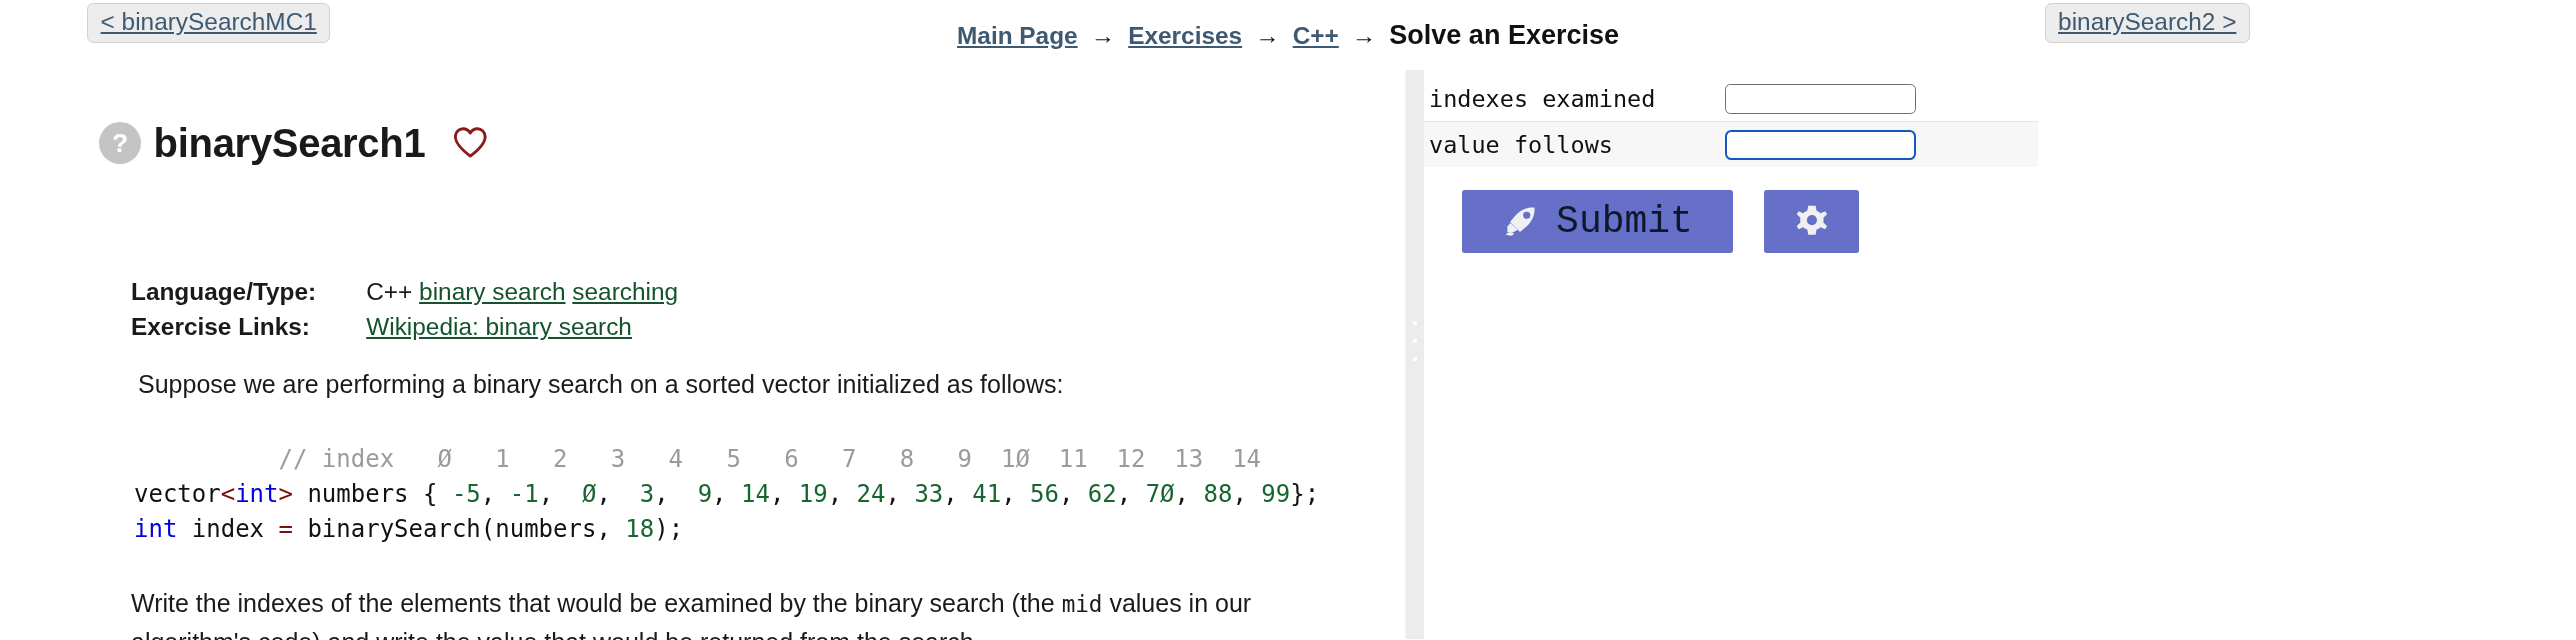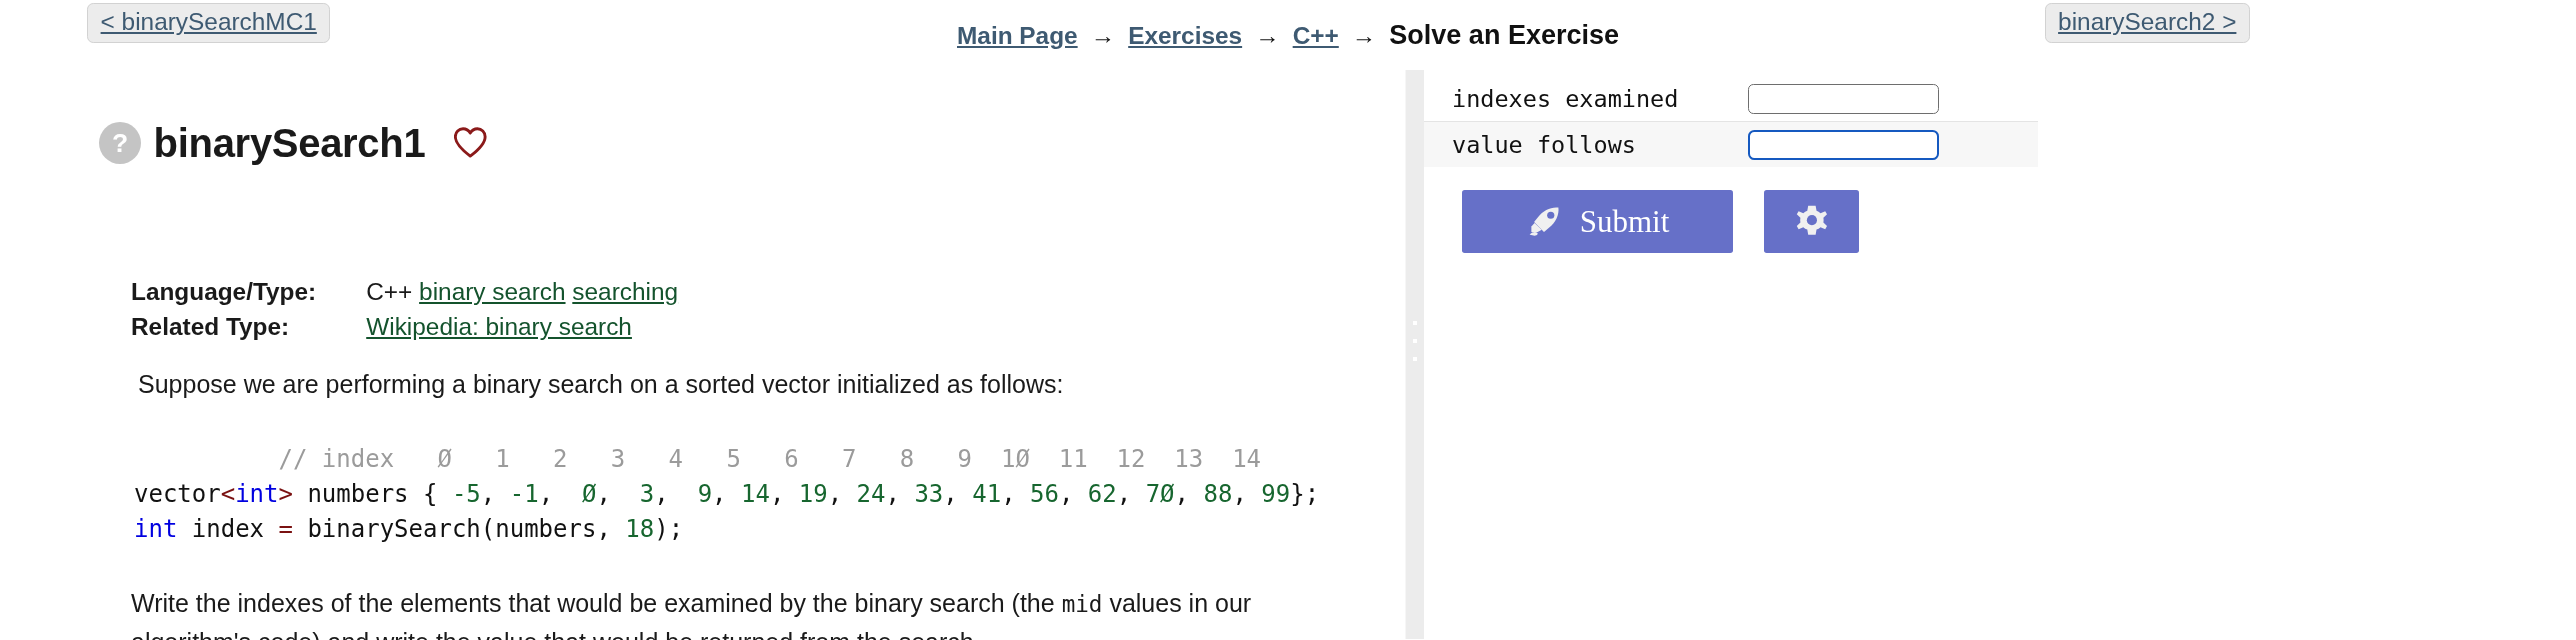--- a/index.html
+++ b/index.html
@@ -212,21 +212,21 @@
   #answer-table tr.row-alt { background: #f7f7f7; }
   #answer-table tr.row-alt td { border-top: 0.9px solid #e4e4e4; }
   #answer-table td {
     padding: 0;
     vertical-align: middle;
     height: 45px;
   }
   #answer-table td.q-label {
     font-size: 23.5px;
     color: #111;
-    padding-left: 28px;
+    padding-left: 5px;
     white-space: nowrap;
     width: 289px;
   }
   #answer-table td.q-input { padding: 0 7.2px; }
 
   .ansbox {
     display: block;
     width: 191px;
     height: 30px;
     box-sizing: border-box;
@@ -259,23 +259,23 @@
     gap: 18px;
     background: #6670c8;
     border: none;
     width: 271px;
     height: 63px;
     border-radius: 2.7px;
     cursor: pointer;
     padding: 0;
   }
   #submit-button .sb-label {
-    color: #ffffff;
-    font-size: 31px;
-    font-family: Liberation Serif, serif;
+    color: #0f172a;
+    font-size: 38px;
+    font-family: Liberation Mono, monospace;
     line-height: 1;
   }
   #settings-button {
     margin-left: 31px;
     background: #6670c8;
     border: none;
     width: 95px;
     height: 63px;
     border-radius: 2.7px;
     display: flex;
@@ -318,21 +318,21 @@
     </svg>
   </div>
 
   <table id="meta-table">
     <tbody>
         <tr>
       <td class="lbl">Language/Type:</td>
       <td class="val"><span>C++</span> <a>binary search</a> <a>searching</a></td>
     </tr>
     <tr>
-      <td class="lbl">Related Type:</td>
+      <td class="lbl">Exercise Links:</td>
       <td class="val"><a>Wikipedia: binary search</a></td>
     </tr>
   </tbody>
     </table>
 
   <div id="intro-text">Suppose we are performing a binary search on a sorted vector initialized as follows:</div>
 
   <div id="code-block"><span class="cm">          // index   Ø   1   2   3   4   5   6   7   8   9  1Ø  11  12  13  14</span>
 <span><span>vector</span><span class="op">&lt;</span><span class="kw">int</span><span class="op">&gt;</span><span> numbers {</span><span> </span><span class="num">-5</span><span>,</span><span> </span><span class="num">-1</span><span>,</span><span>  </span><span class="num">Ø</span><span>,</span><span>  </span><span class="num">3</span><span>,</span><span>  </span><span class="num">9</span><span>,</span><span> </span><span class="num">14</span><span>,</span><span> </span><span class="num">19</span><span>,</span><span> </span><span class="num">24</span><span>,</span><span> </span><span class="num">33</span><span>,</span><span> </span><span class="num">41</span><span>,</span><span> </span><span class="num">56</span><span>,</span><span> </span><span class="num">62</span><span>,</span><span> </span><span class="num">7Ø</span><span>,</span><span> </span><span class="num">88</span><span>,</span><span> </span><span class="num">99</span><span>};</span></span>
 <span><span class="kw">int</span><span> index </span><span class="op">=</span><span> binarySearch(numbers, </span><span class="num">18</span><span>);</span></span></div>

